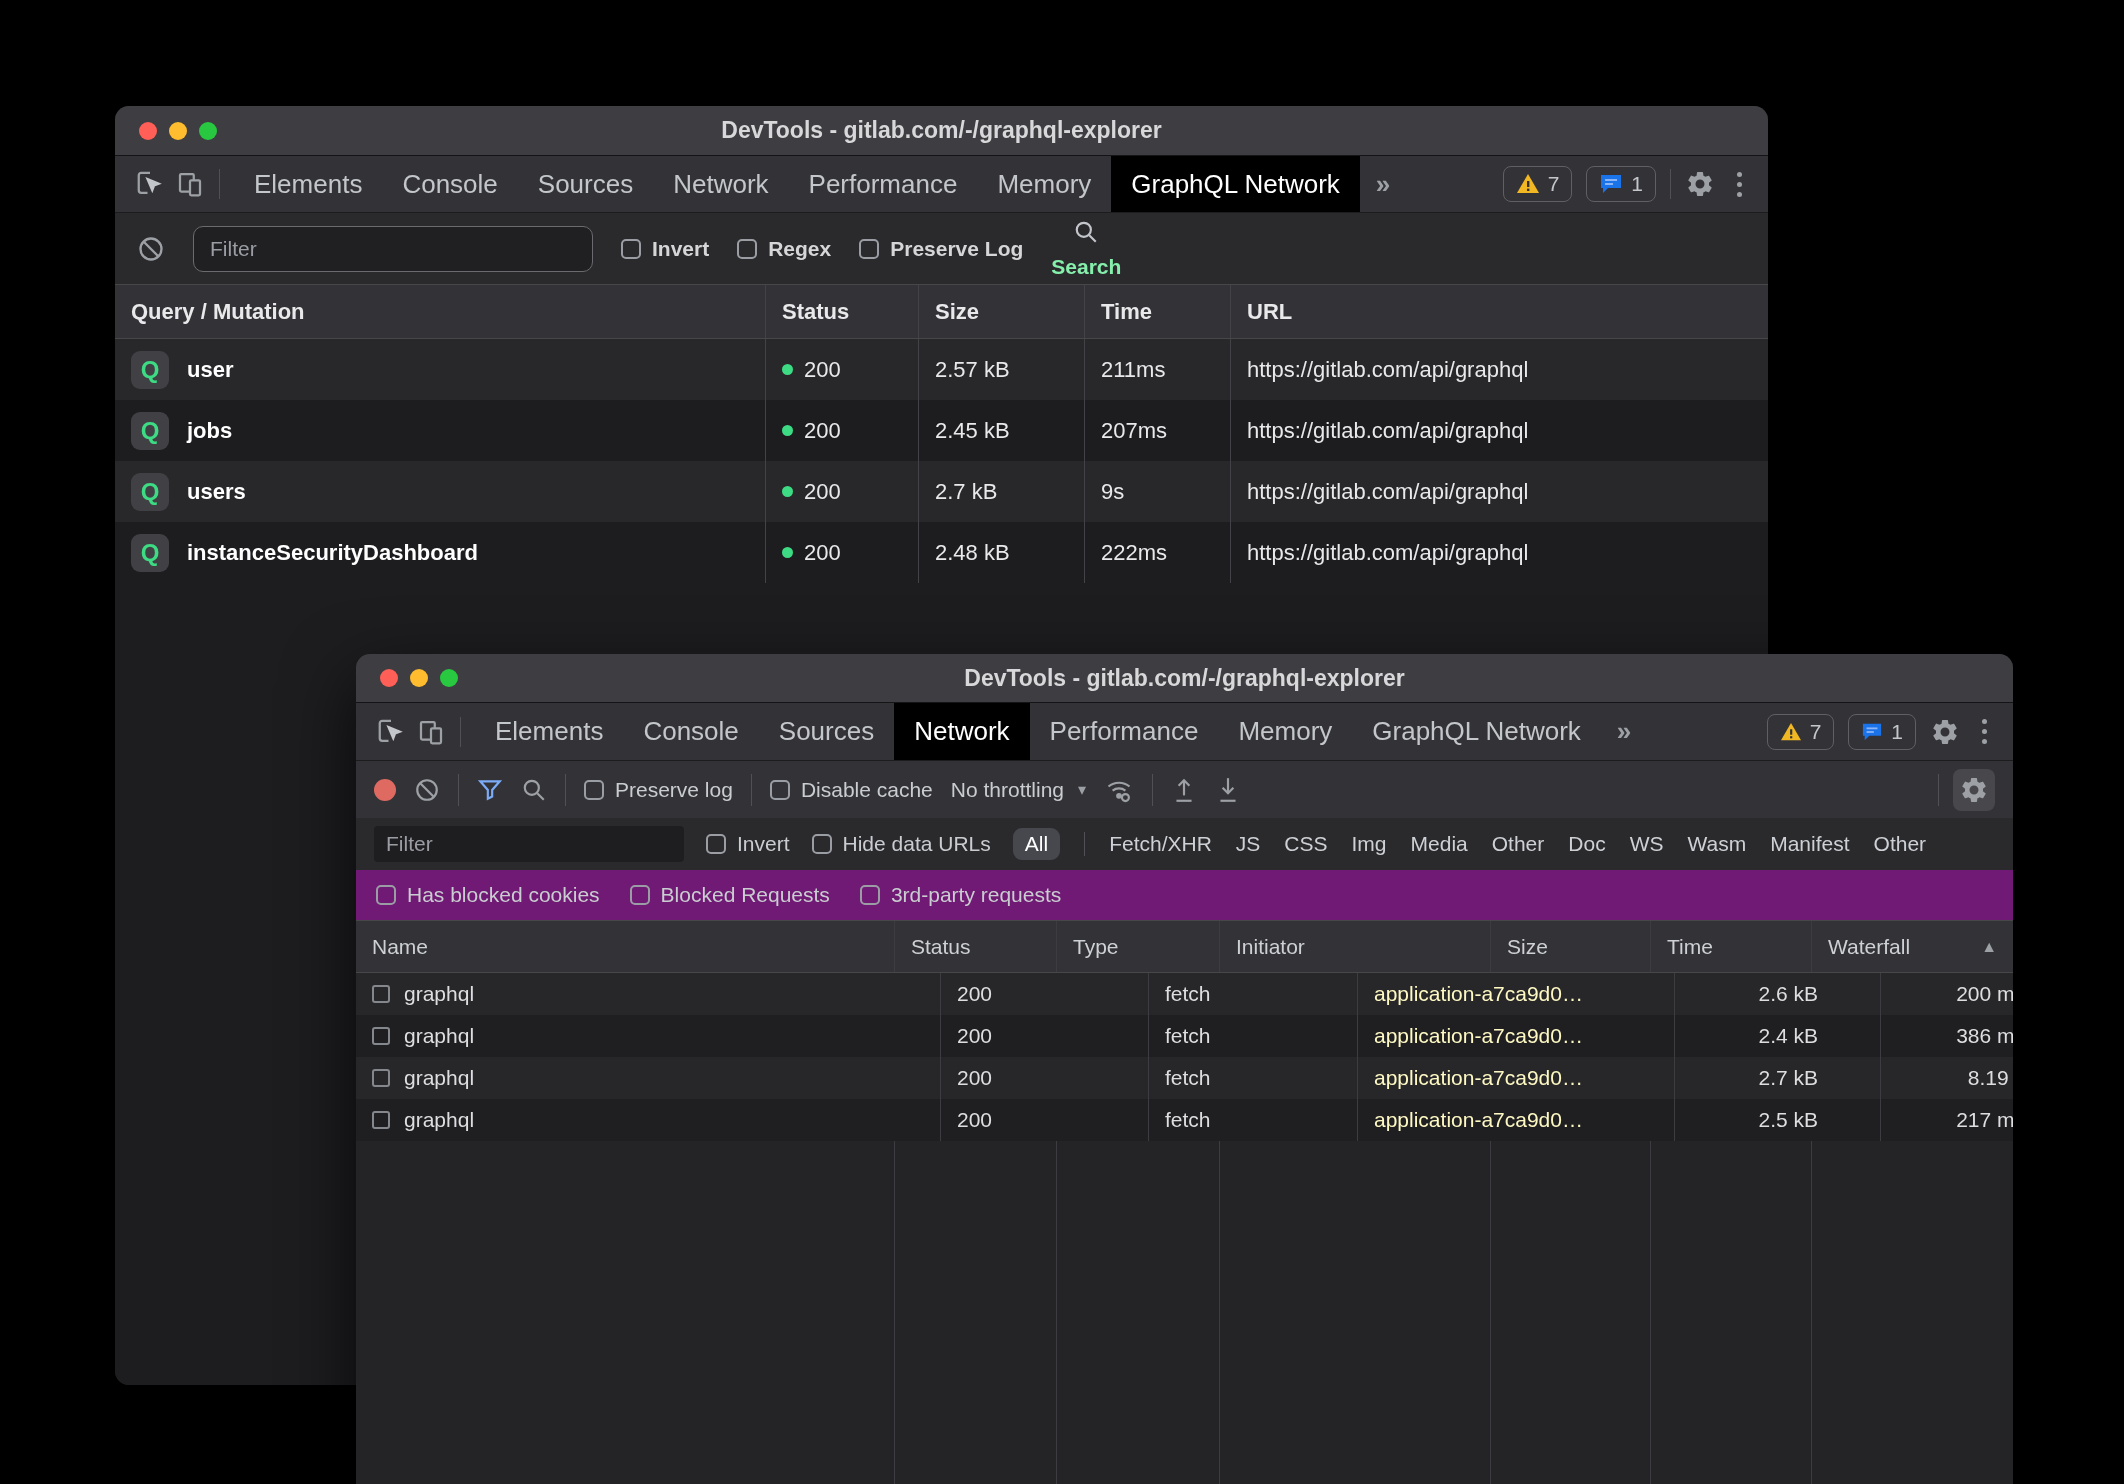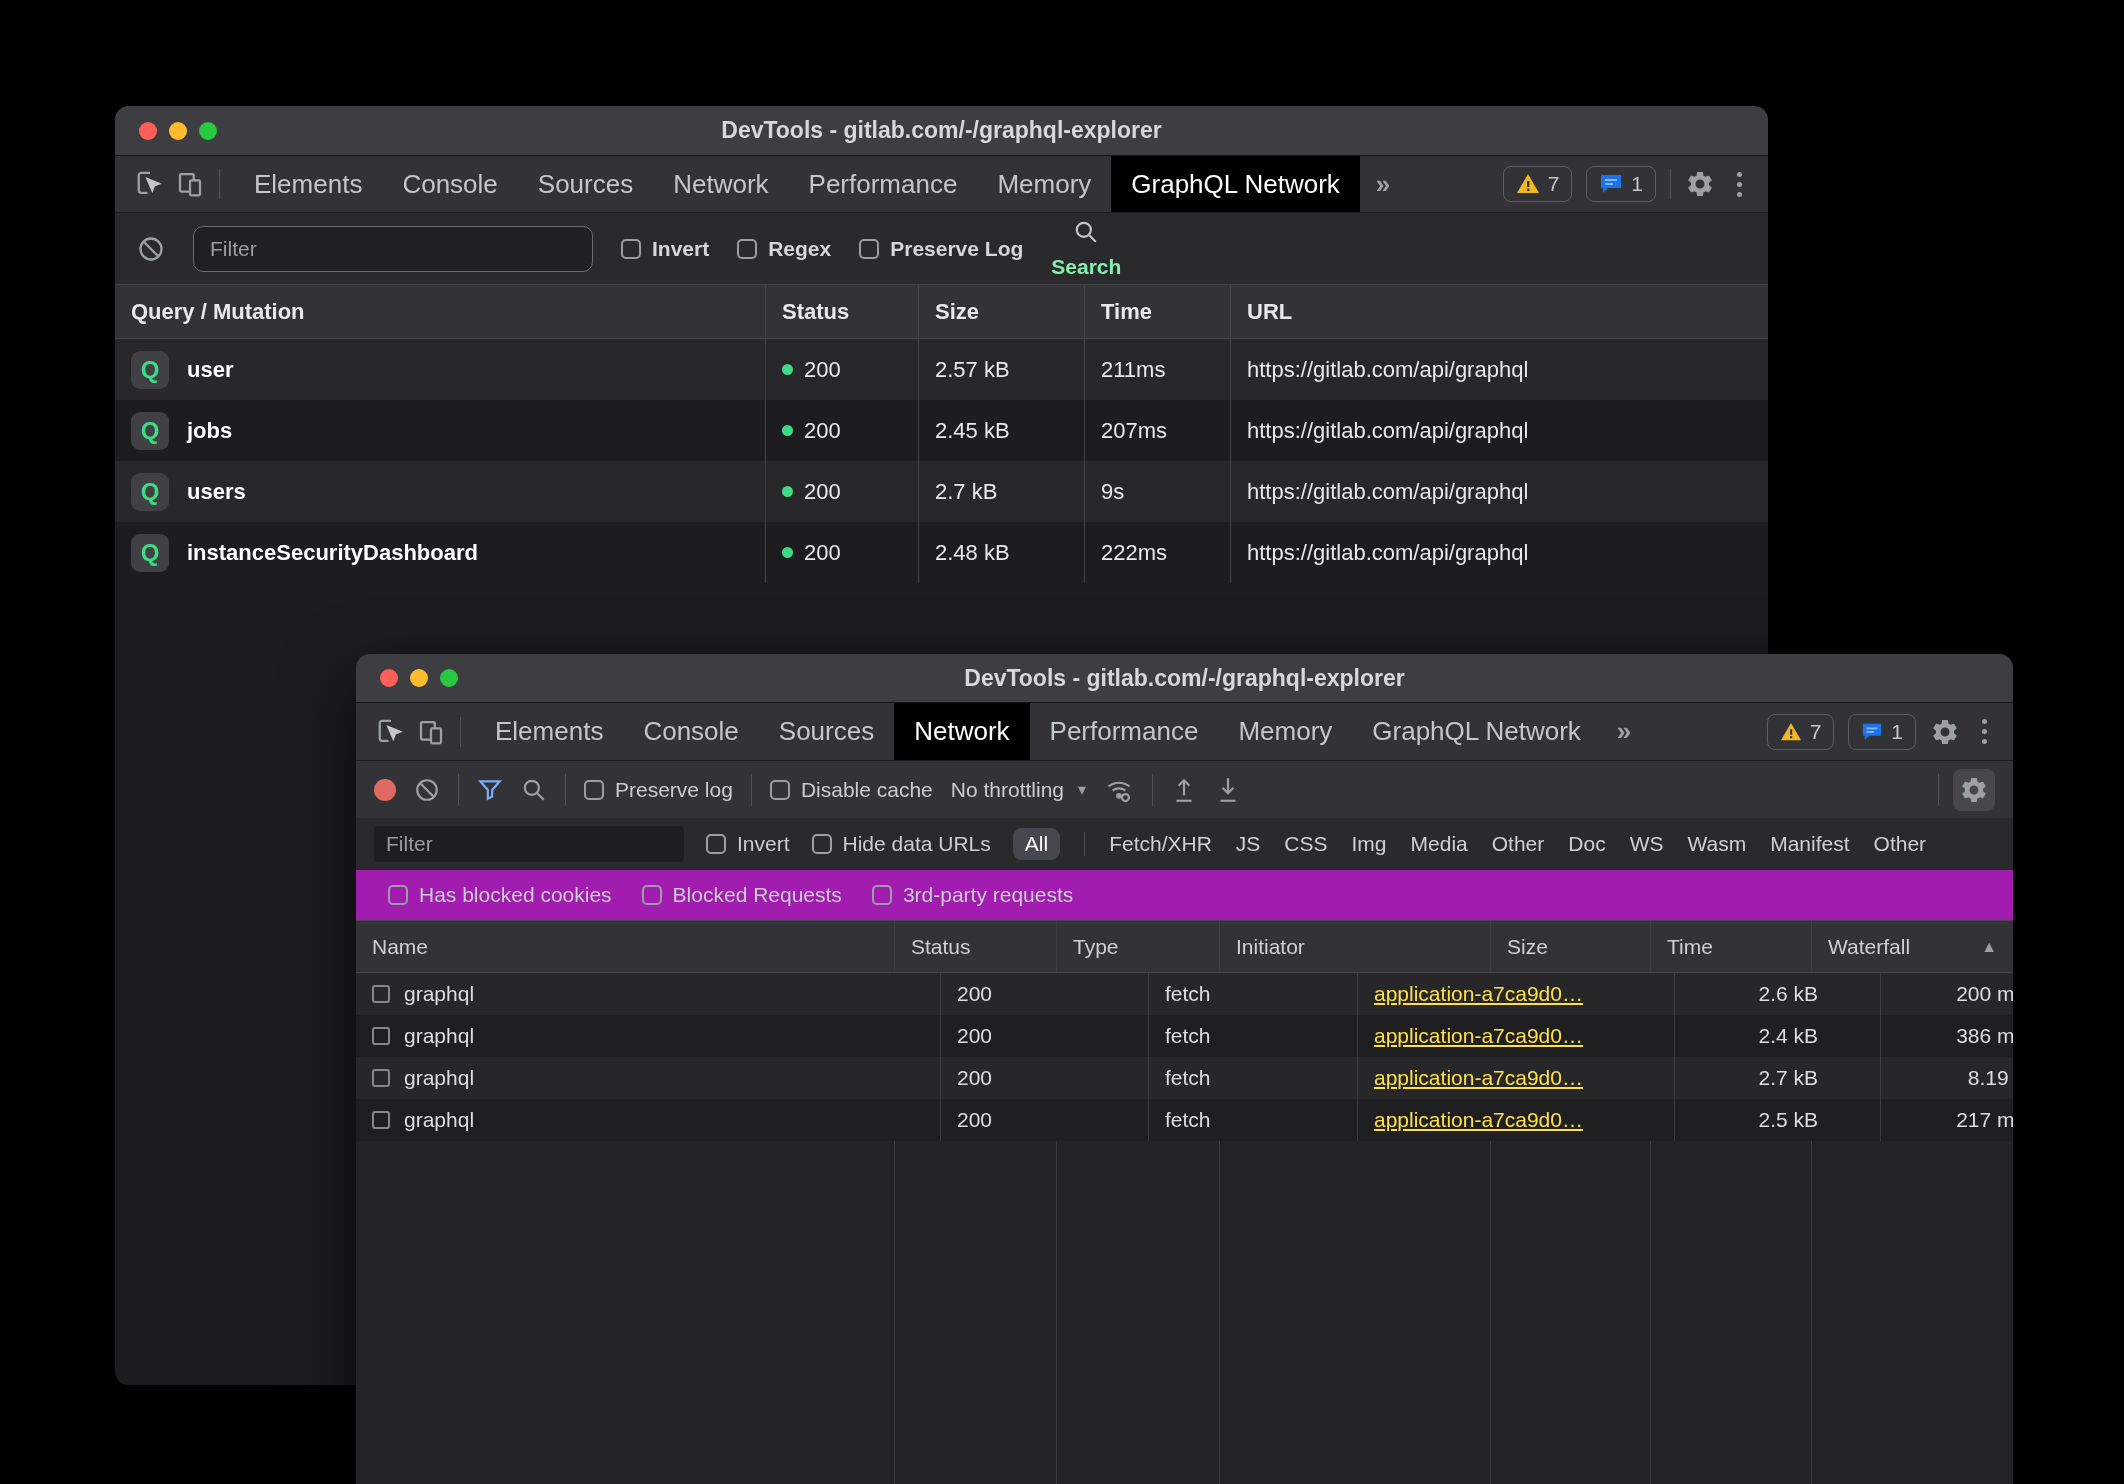--- a/index.html
+++ b/index.html
@@ -72,33 +72,33 @@
   .gear-on { background:#47474c; border-radius:8px; padding:6px; display:flex; }
 
   
   .n-filterrow { height:52px; background:#2a2a2d; display:flex; align-items:center; gap:22px; padding:0 18px; }
   .n-filter-input { width:310px; height:36px; background:#1e1e21; border:none; border-radius:4px;
     color:#e8e8ea; font-size:21px; padding:0 12px; outline:none; }
   .n-filter-input::placeholder { color:#9a9ea4; }
   .chips { display:flex; align-items:center; gap:24px; color:#cdd0d4; font-size:21px; }
   .chip { cursor:default; }
   .chip.active { background:#47484d; border-radius:9px; padding:4px 12px; color:#fff; }
-  .n-optionsrow { height:50px; background:#a21caf; display:flex; align-items:center; gap:30px; padding:0 32px; }
+  .n-optionsrow { height:50px; background:#701a75; display:flex; align-items:center; gap:30px; padding:0 20px; }
 
   
   .n-grid { display:grid; grid-template-columns:538px 162px 163px 271px 160px 161px 202px; }
   .n-header { background:#333337; border-top:1px solid #47474a; border-bottom:1px solid #47474a; }
   .n-header .cell { color:#cdd0d4; font-size:21px; font-weight:500; height:51px; }
   .n-grid .cell + .cell { border-left:1px solid #3d3d41; }
   .n-row { height:42px;gap:46px; }
   .n-row.odd { background:#27272a; } .n-row.even { background:#1f1f22; }
   .n-row .cell { font-size:21px; color:#dedee0; height:42px; }
   .cell.right { justify-content:flex-end; }
   .row-check { width:18px; height:18px; border:2px solid #84888d; border-radius:3px; margin-right:14px; flex:0 0 auto; }
-  .initiator-link { color:#fde047; text-decoration:underline; cursor:pointer; }
+  .initiator-link { color:#fef9c3; cursor:pointer; }
   .wf-cell { position:relative; padding:0; }
   .wf-tick { position:absolute; top:50%; transform:translateY(-50%); width:4px; height:14px; background:#c9c9c9; }
   .wf-bar { position:absolute; top:50%; transform:translateY(-50%); }
   .n-rest { display:grid; grid-template-columns:538px 162px 163px 271px 160px 161px 202px; background:#242427; }
   .n-rest div + div { border-left:1px solid #3d3d41; }
   .sort-arrow { margin-left:auto; color:#9da1a6; font-size:16px; }
 
   svg { display:block; }
 </style>
 </head>

